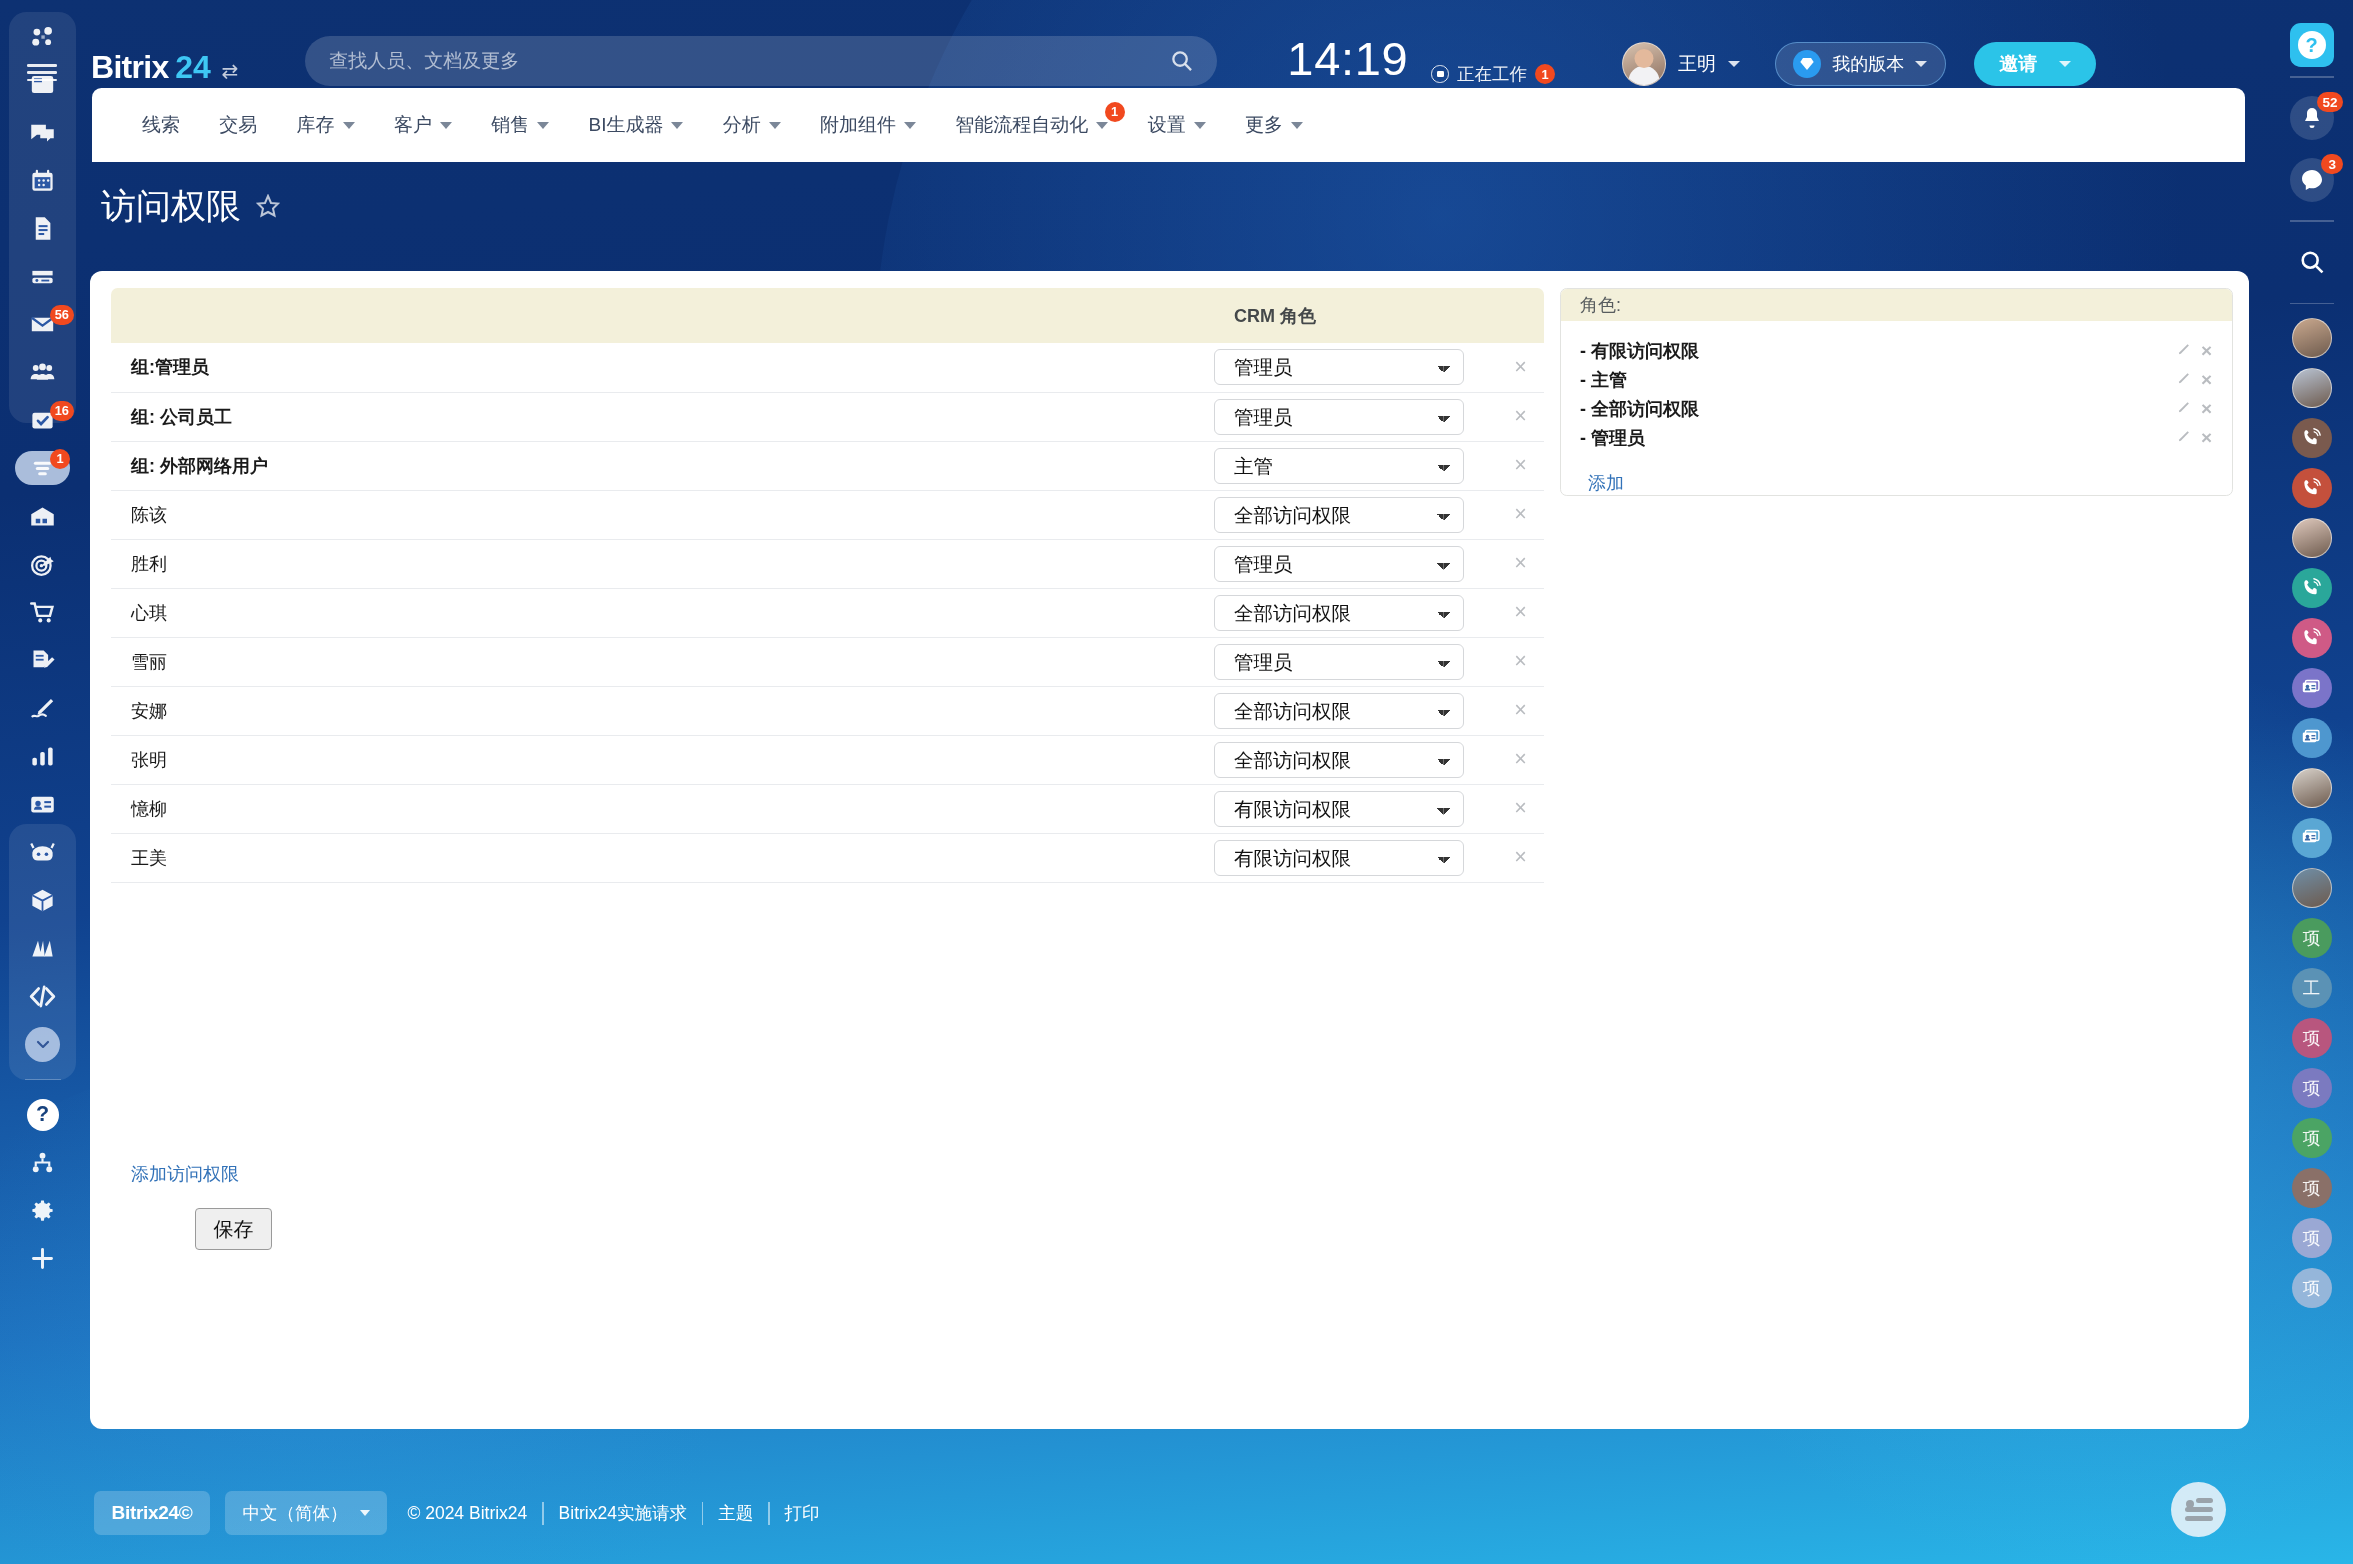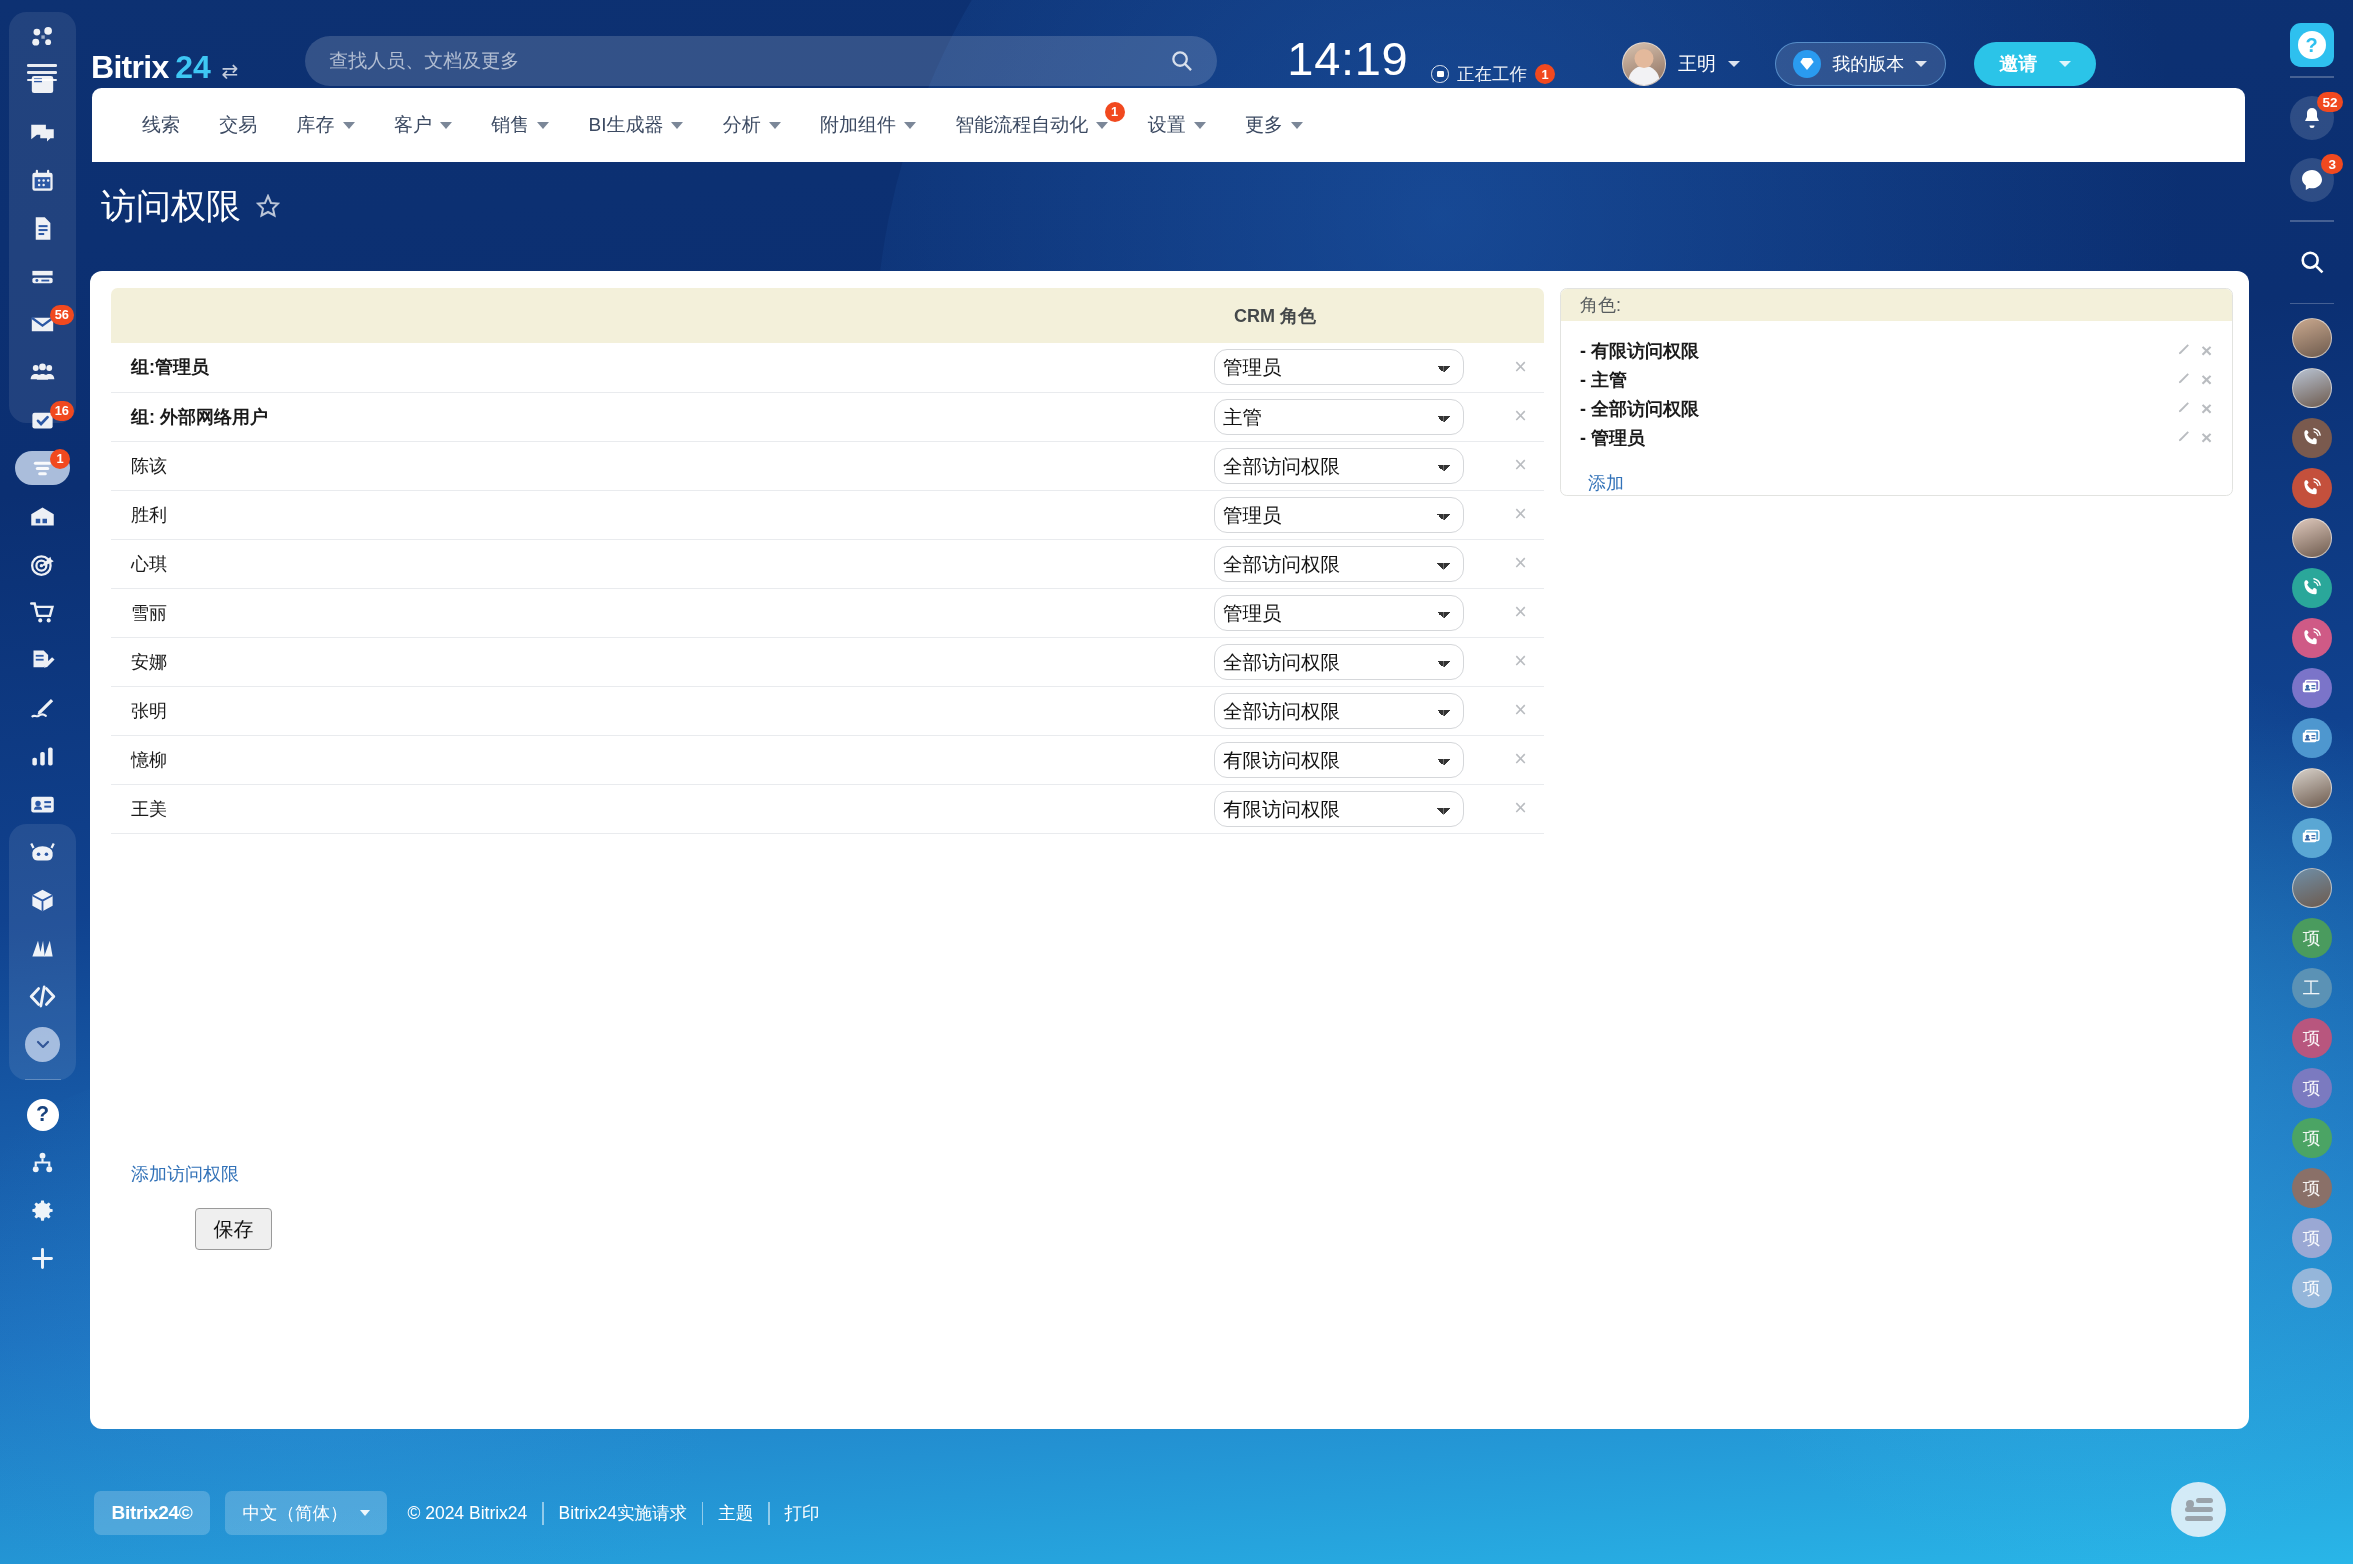--- a/index.html
+++ b/index.html
@@ -173,23 +173,23 @@
     color: #44484a; font-weight: bold; padding: 0 0 0 20px;
   }
   #perm-table thead th:first-child { border-radius: 6.7px 0 0 0; }
   #perm-table thead th:last-child  { border-radius: 0 6.7px 0 0; }
   #perm-table tbody tr { border-bottom: 1.3px solid #e9ebee; }
   #perm-table tbody tr:last-child { border-bottom: 1.3px solid #e9ebee; }
   .cell-subject { padding: 0 0 0 20px; height: 49px; font-size: 18px; color: #1a1a1a; }
   .cell-subject.grp { font-weight: bold; }
   .cell-role { width: 283px; padding: 0; vertical-align: middle; }
   .role-select {
-    width: 250px; height: 36px; font-size: 19.5px; padding: 0 8px;
+    width: 250px; height: 36px; font-size: 19.5px; padding: 0 19px;
     font-family: "Liberation Sans", sans-serif;
-    border: 1px solid #d5d7da; border-radius: 13px; background: #fff; color: #111;
+    border: 1px solid #d5d7da; border-radius: 6px; background: #fff; color: #111;
     -webkit-appearance: none; appearance: none;
     background-image: linear-gradient(45deg, transparent 50%, #333 50%),
                       linear-gradient(135deg, #333 50%, transparent 50%);
     background-position: calc(100% - 19px) 16px, calc(100% - 12px) 16px;
     background-size: 6.7px 6.7px, 6.7px 6.7px;
     background-repeat: no-repeat;
   }
   .cell-del { width: 47px; text-align: center; }
   .del-x { color: #b9bcc0; font-size: 21.5px; cursor: pointer; line-height: 1; }
   #add-perm-link {
@@ -604,20 +604,25 @@
     <thead>
       <tr>
         <th></th>
         <th>CRM 角色</th>
         <th></th>
       </tr>
     </thead>
     <tbody id="perm-tbody">
         <tr>
           <td class="cell-subject grp">组:管理员</td>
+          <td class="cell-role"><select class="role-select"><option>有限访问权限</option><option>主管</option><option>全部访问权限</option><option selected="">管理员</option></select></td>
+          <td class="cell-del"><span class="del-x">×</span></td>
+        </tr>
+        <tr>
+          <td class="cell-subject grp">组: 公司员工</td>
           <td class="cell-role"><select class="role-select"><option>有限访问权限</option><option>主管</option><option>全部访问权限</option><option selected="">管理员</option></select></td>
           <td class="cell-del"><span class="del-x">×</span></td>
         </tr>
         <tr>
           <td class="cell-subject grp">组: 外部网络用户</td>
           <td class="cell-role"><select class="role-select"><option>有限访问权限</option><option selected="">主管</option><option>全部访问权限</option><option>管理员</option></select></td>
           <td class="cell-del"><span class="del-x">×</span></td>
         </tr>
         <tr>
           <td class="cell-subject">陈该</td>

